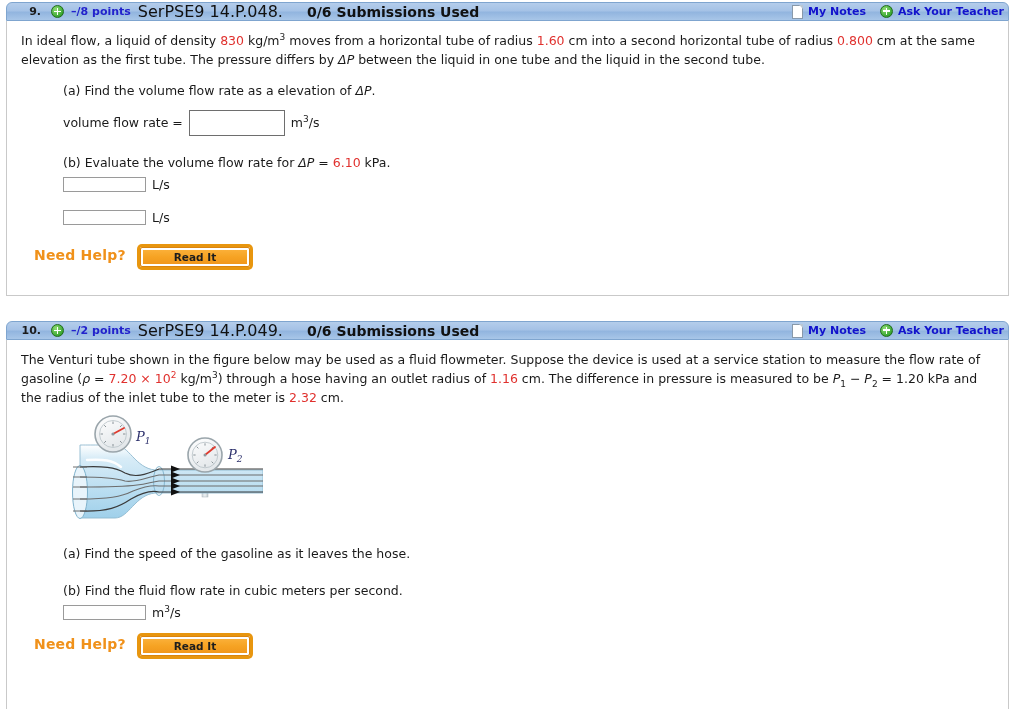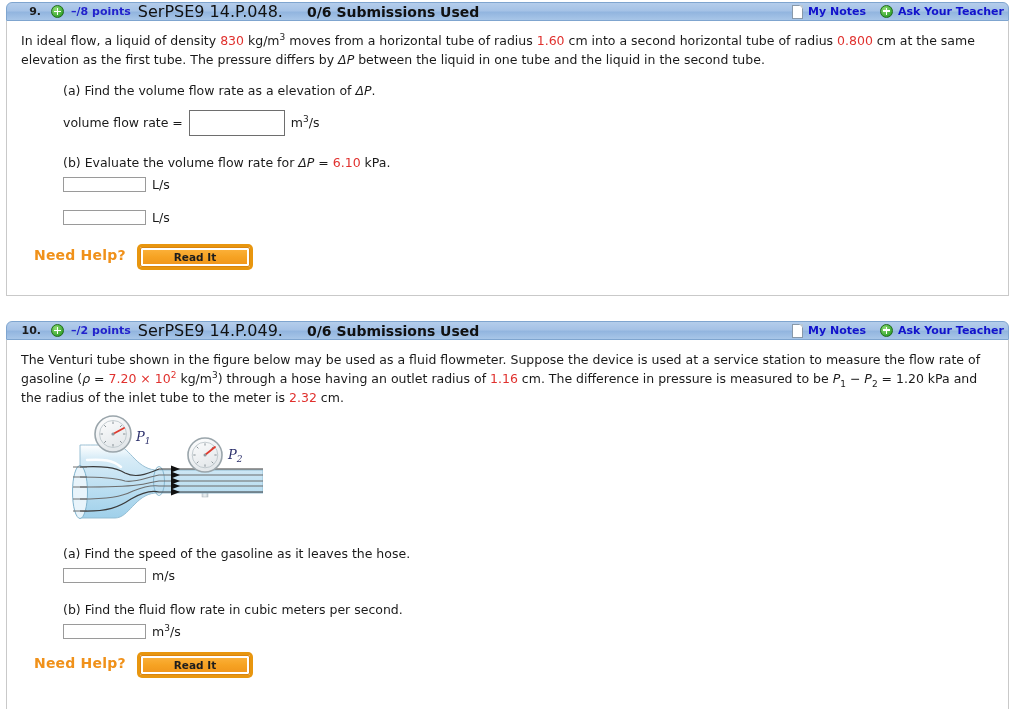--- a/index.html
+++ b/index.html
@@ -414,24 +414,20 @@
 
         <text x="73" y="26" font-family="DejaVu Serif, Liberation Serif, serif" font-size="13" font-style="italic" fill="#2b2f6b">P<tspan font-size="9" dy="3">1</tspan></text>
         <text x="165" y="44" font-family="DejaVu Serif, Liberation Serif, serif" font-size="13" font-style="italic" fill="#2b2f6b">P<tspan font-size="9" dy="3">2</tspan></text>
       </svg>
     </div>
 
     <div class="parts" style="margin-top:15px;">
 
       <div class="part" style="margin-bottom:18px;">
         <div class="part-q">(a) Find the speed of the gasoline as it leaves the hose.</div>
-        <div class="answer-row">
-          <input class="ans" type="text" value="" style="">
-          <span class="unit">m/s</span>
-        </div>
       </div>
 
       <div class="part">
         <div class="part-q">(b) Find the fluid flow rate in cubic meters per second.</div>
         <div class="answer-row">
           <input class="ans" type="text" value="" style="">
           <span class="unit"><span>m</span><sup>3</sup><span>/s</span></span>
         </div>
       </div>
 

